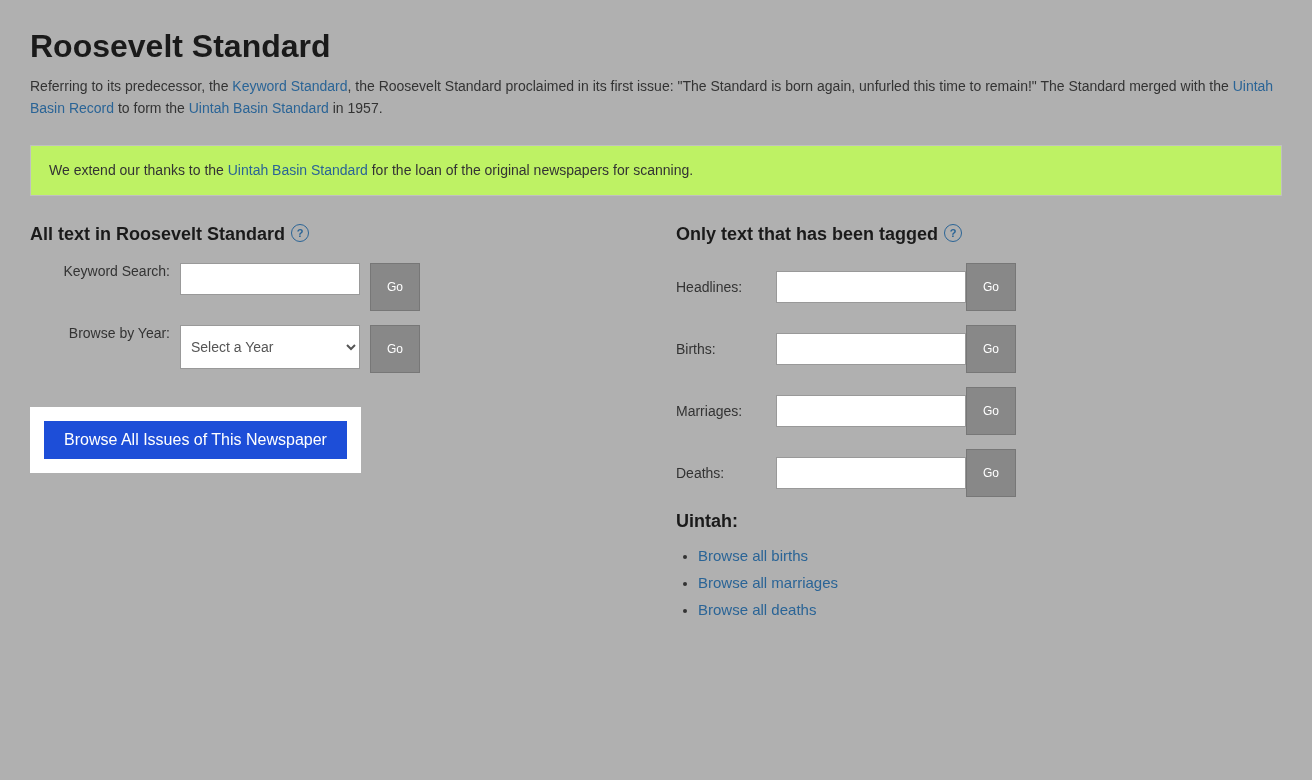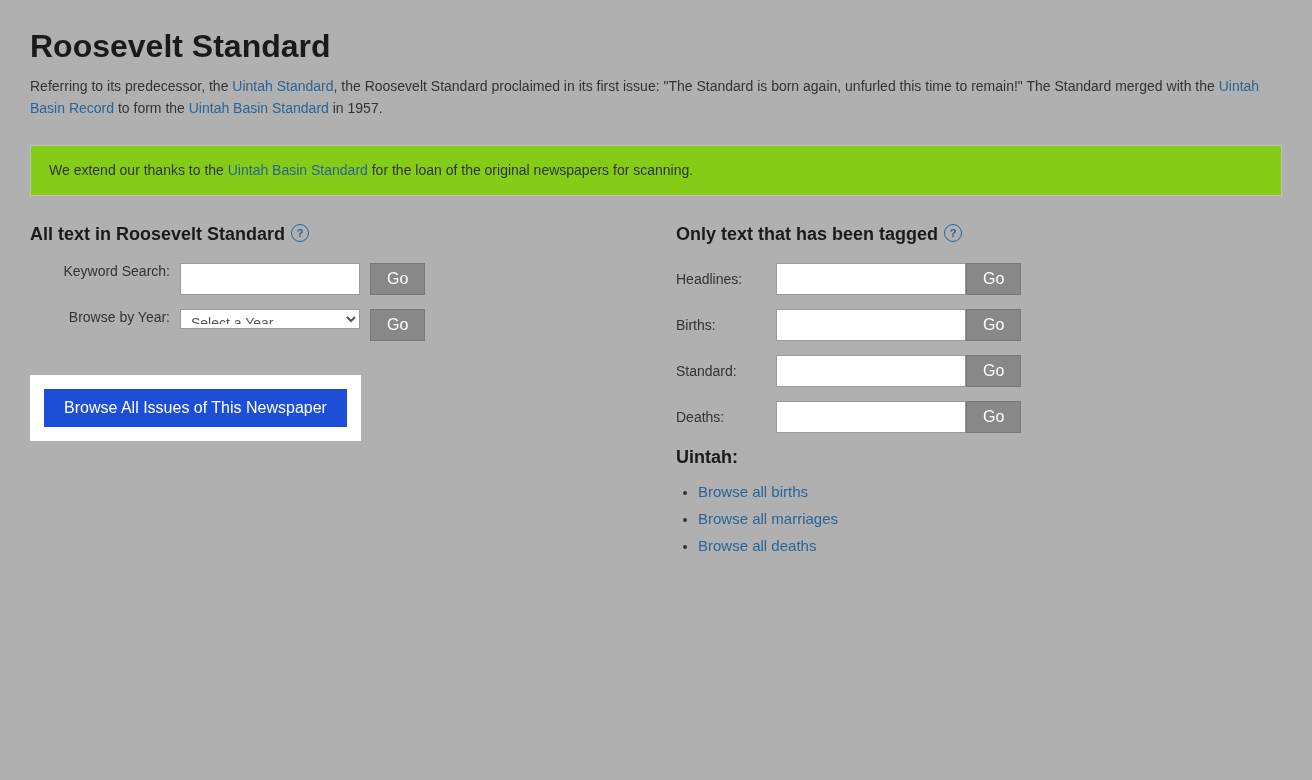--- a/index.html
+++ b/index.html
@@ -32,21 +32,21 @@
       font-size: 14px;
       color: #333;
       line-height: 1.6;
       margin-bottom: 18px;
     }
     .description a {
       color: #2a6496;
       text-decoration: none;
     }
     .notice-box {
-      background-color: #84cc16;
+      background-color: #bef264;
       border: 1px solid #c0c0c0;
       padding: 14px 18px;
       margin-bottom: 28px;
       font-size: 14px;
       color: #333;
       line-height: 1.5;
       margin-top: 25px;
     }
     .notice-box a {
       color: #2a6496;
@@ -100,34 +100,34 @@
     .text-input {
       width: 180px;
       height: 32px;
       border: 1px solid #999;
       background: #fff;
       padding: 4px 6px;
       font-size: 14px;
     }
     .select-input {
       width: 180px;
-      height: 20px;
+      height: 44px;
       border: 1px solid #999;
       background: #fff;
       padding: 4px 6px;
       font-size: 14px;
       color: #555;
     }
     .go-btn {
-      height: 32px;
+      height: 48px;
       padding: 0 16px;
       background-color: #888;
       border: 1px solid #777;
       color: #fff;
-      font-size: 16px;
+      font-size: 12px;
       cursor: pointer;
       font-weight: normal;
     }
     .browse-btn-container {
       margin-top: 20px;
       padding: 14px;
       background-color: #fff;
       display: inline-block;
     }
     .browse-all-btn {
@@ -180,21 +180,21 @@
   </style>
 </head>
 <body>
 
 <div class="page-container">
 
   <h1 class="title">Roosevelt Standard</h1>
 
 
   <p class="description">
-    Referring to its predecessor, the <a>Uintah Standard</a>, the Roosevelt Standard proclaimed in its first issue: "The Standard is born again, unfurled this time to remain!" The Standard merged with the <a>Uintah Basin Record</a> to form the <a>Uintah Basin Standard</a> in 1957.
+    Referring to its predecessor, the <a>Keyword Standard</a>, the Roosevelt Standard proclaimed in its first issue: "The Standard is born again, unfurled this time to remain!" The Standard merged with the <a>Uintah Basin Record</a> to form the <a>Uintah Basin Standard</a> in 1957.
   </p>
 
   <div class="notice-box">
     <span>We extend our thanks to the </span><a>Uintah Basin Standard</a><span> for the loan of the original newspapers for scanning.</span>
   </div>
 
   <div class="two-col">
 
     <div class="left-col">
       <div class="section-heading">
@@ -236,21 +236,21 @@
         <button class="go-btn">Go</button>
       </div>
 
       <div class="right-form-row">
         <span class="right-label">Births:</span>
         <input type="text" class="right-input" style="">
         <button class="go-btn">Go</button>
       </div>
 
       <div class="right-form-row">
-        <span class="right-label">Standard:</span>
+        <span class="right-label">Marriages:</span>
         <input type="text" class="right-input" style="">
         <button class="go-btn">Go</button>
       </div>
 
       <div class="right-form-row">
         <span class="right-label">Deaths:</span>
         <input type="text" class="right-input" style="">
         <button class="go-btn">Go</button>
       </div>
 

